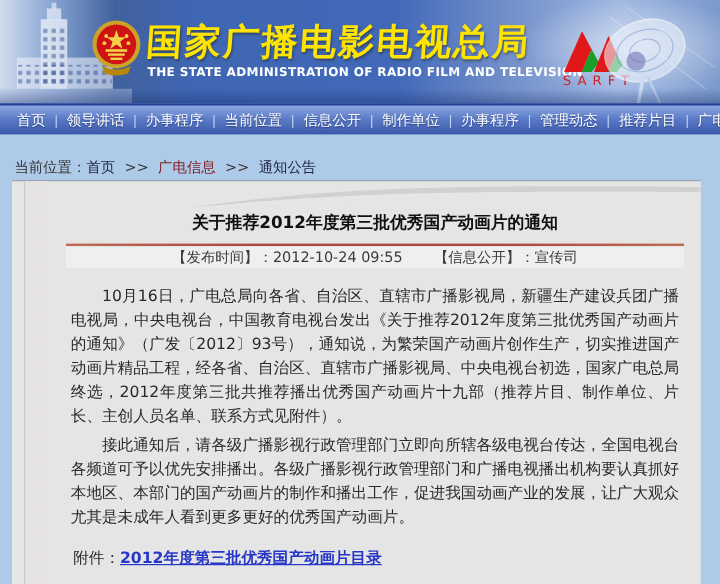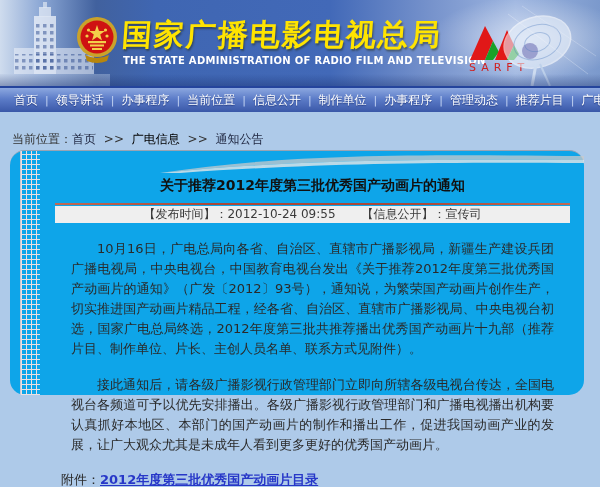--- a/index.html
+++ b/index.html
@@ -46,27 +46,27 @@
     border-top:2px solid #24449c;box-sizing:border-box;
     display:flex;align-items:center;padding:0 0 0 14px;
     white-space:nowrap;
   }
   .nav-item{color:#ffffff;font-size:12px;cursor:pointer;text-shadow:0 1px 1px rgba(0,20,80,.5);}
   .nav-sep{color:#c2d2f2;font-size:11px;margin:0 7px;}
   
   .crumb{
     position:absolute;left:12px;top:131px;font-size:12px;color:#333333;white-space:nowrap;
   }
-  .crumb .c-link{color:#000000;cursor:pointer;}
+  .crumb .c-link{color:#7f1d1d;cursor:pointer;}
   .crumb .c-page{color:#222a44;}
   .crumb .c-sep{color:#333;margin:0 4px;}
   
   .box{
-    position:absolute;left:10px;top:150px;width:574px;height:245px;
-    background:#0ea5e9;border-top:1px solid #98a4b4;box-sizing:border-box;border-radius:15px;
+    position:absolute;left:10px;top:150px;width:574px;height:337px;
+    background:#e5e5e5;border-top:1px solid #98a4b4;box-sizing:border-box;
   }
   .gridstrip{
     position:absolute;left:10px;top:0;bottom:0;width:19px;
     border-left:1px solid #c9c9d4;
     background-image:
       repeating-linear-gradient(0deg,#ece0e0 0 1px,transparent 1px 5px),
       repeating-linear-gradient(90deg,#ece0e0 0 1px,transparent 1px 5px);
   }
   .swoosh{position:absolute;left:0;top:0;width:574px;height:24px;}
   .article{position:relative;margin:26px 14px 0 45px;}
@@ -75,21 +75,21 @@
     margin:0 0 8px 0;
   }
   .redline{height:2px;background:linear-gradient(90deg,#c06a55,#a8493a 30%,#a8493a 70%,#c06a55);}
   .metabar{
     margin-top:1px;height:17px;line-height:17px;background:#efefef;
     text-align:center;font-size:12px;color:#3a3a3a;
   }
   .metabar .m-gap{display:inline-block;width:26px;}
   .paras{margin-top:15px;}
   .paras p{
-    margin:16px;font-size:13px;line-height:20px;color:#2a2a2a;
+    margin:4px;font-size:13px;line-height:20px;color:#2a2a2a;
     text-indent:2em;text-align:justify;
   }
   .attach{
     margin:14px 0 0 6px;font-size:13px;color:#2a2a2a;
   }
   .attach-link{color:#2737c8;text-decoration:underline;cursor:pointer;font-weight:bold;}
 </style>
 </head>
 <body>
 

